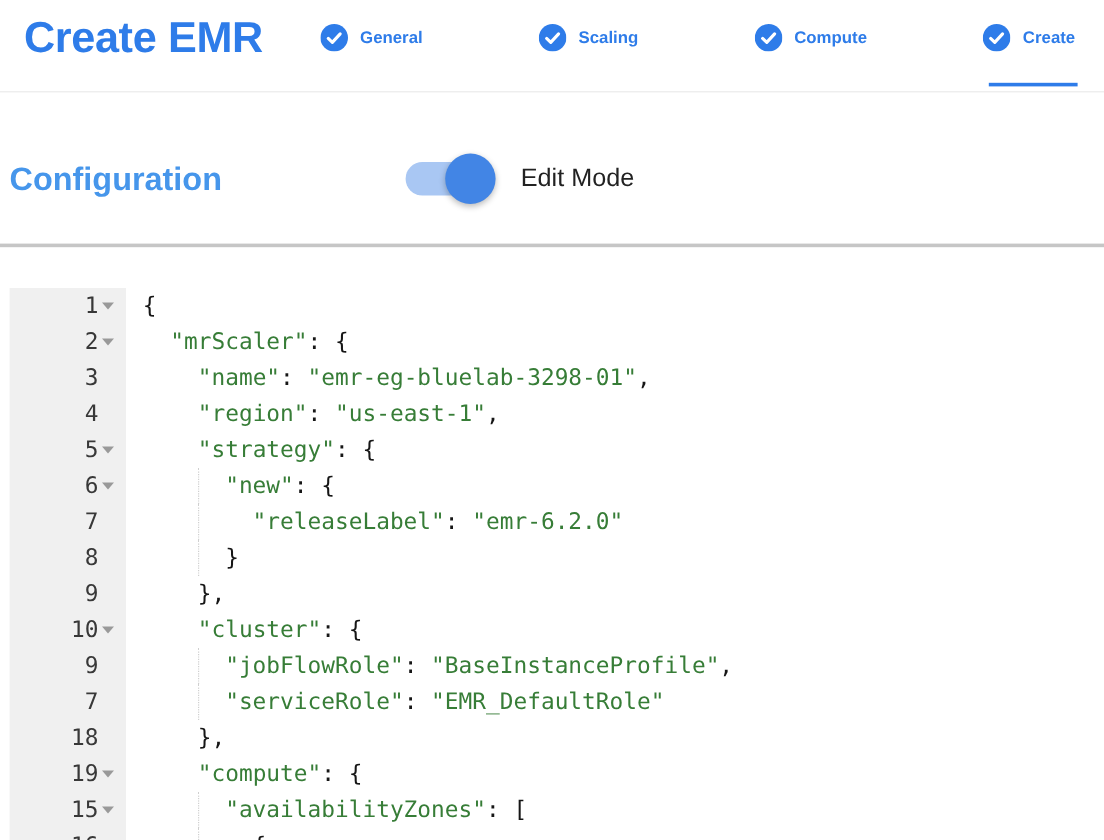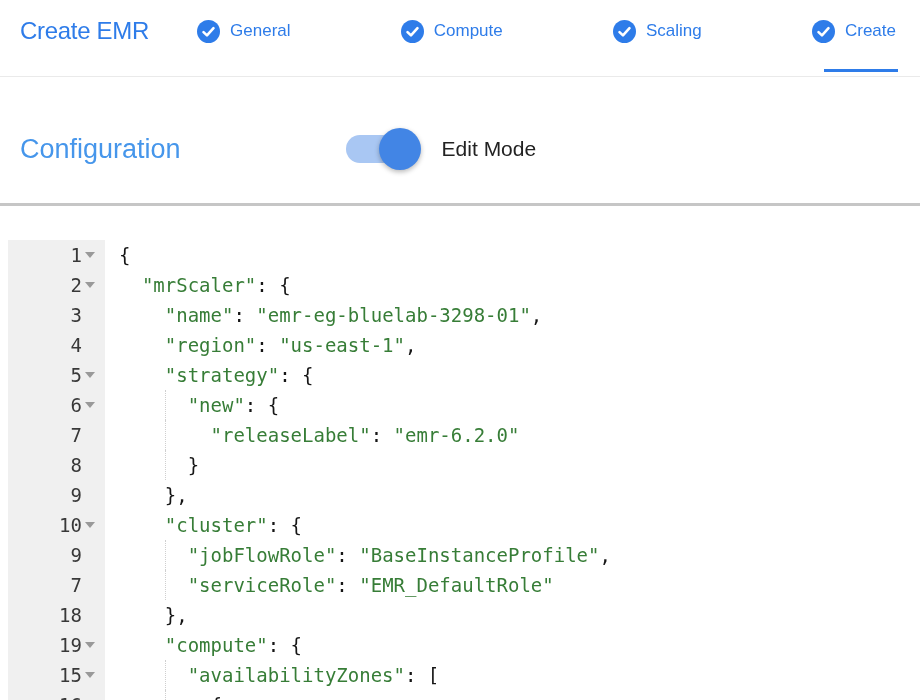--- a/index.html
+++ b/index.html
@@ -15,25 +15,25 @@
   .page{
     width:920px;height:700px;overflow:hidden;background:#fff;
     font-family:"Liberation Sans",sans-serif;position:relative;
   }
 
   
   .header{
     height:77px;display:flex;align-items:center;
     padding:0 24px 14px 20px;border-bottom:1px solid #eaeaea;
   }
-  .title{font-size:24px;font-weight:400;color:var(--blue);letter-spacing:-.3px;white-space:nowrap}
+  .title{font-size:36px;font-weight:700;color:var(--blue);letter-spacing:-.3px;white-space:nowrap}
   .steps{flex:1;display:flex;justify-content:space-between;align-items:center;margin-left:48px;height:100%}
   .step{display:flex;align-items:center;gap:10px;height:100%;position:relative;cursor:pointer}
   .check{width:23px;height:23px;display:block;flex:none}
-  .step-label{font-size:17px;font-weight:400;color:var(--blue);white-space:nowrap}
+  .step-label{font-size:14px;font-weight:700;color:var(--blue);white-space:nowrap}
   .underline{position:absolute;right:-2px;bottom:-10px;width:74px;height:3px;background:var(--blue)}
 
   
   .config-row{display:flex;align-items:center;padding-left:8px;margin-top:50px;height:44px}
   .config-title{font-size:27px;font-weight:400;color:var(--light-blue)}
   .switch{
     position:relative;width:72px;height:28px;margin-left:153px;
     border:none;background:transparent;padding:0;cursor:pointer;flex:none;
   }
   .switch .track{position:absolute;left:0;top:0;right:0;bottom:0;background:var(--track);border-radius:14px}
@@ -72,42 +72,42 @@
               <circle cx="12" cy="12" r="12" fill="#2E7CE9"></circle>
               <path d="M6.8 12.6 L10.4 16 L17.2 8.6" fill="none" stroke="#fff" stroke-width="2.7" stroke-linecap="round" stroke-linejoin="round"></path>
             </svg></span>
           <span class="step-label">General</span>
         </div>
         <div class="step">
           <span class="check"><svg viewBox="0 0 24 24" width="23" height="23">
               <circle cx="12" cy="12" r="12" fill="#2E7CE9"></circle>
               <path d="M6.8 12.6 L10.4 16 L17.2 8.6" fill="none" stroke="#fff" stroke-width="2.7" stroke-linecap="round" stroke-linejoin="round"></path>
             </svg></span>
+          <span class="step-label">Scaling</span>
+        </div>
+        <div class="step">
+          <span class="check"><svg viewBox="0 0 24 24" width="23" height="23">
+              <circle cx="12" cy="12" r="12" fill="#2E7CE9"></circle>
+              <path d="M6.8 12.6 L10.4 16 L17.2 8.6" fill="none" stroke="#fff" stroke-width="2.7" stroke-linecap="round" stroke-linejoin="round"></path>
+            </svg></span>
           <span class="step-label">Compute</span>
-        </div>
-        <div class="step">
-          <span class="check"><svg viewBox="0 0 24 24" width="23" height="23">
-              <circle cx="12" cy="12" r="12" fill="#2E7CE9"></circle>
-              <path d="M6.8 12.6 L10.4 16 L17.2 8.6" fill="none" stroke="#fff" stroke-width="2.7" stroke-linecap="round" stroke-linejoin="round"></path>
-            </svg></span>
-          <span class="step-label">Scaling</span>
         </div>
         <div class="step active">
           <span class="check"><svg viewBox="0 0 24 24" width="23" height="23">
               <circle cx="12" cy="12" r="12" fill="#2E7CE9"></circle>
               <path d="M6.8 12.6 L10.4 16 L17.2 8.6" fill="none" stroke="#fff" stroke-width="2.7" stroke-linecap="round" stroke-linejoin="round"></path>
             </svg></span>
           <span class="step-label">Create</span>
           <span class="underline"></span>
         </div>
       </nav>
   </header>
 
   <section class="config-row">
-    <h2 class="config-title" style="margin:12px;font-weight:400">Configuration</h2>
+    <h2 class="config-title" style="margin:0;font-weight:700">Configuration</h2>
     <button class="switch" aria-checked="true" role="switch">
       <span class="track"></span>
       <span class="knob"></span>
     </button>
     <span class="edit-label">Edit Mode</span>
   </section>
 
   <div class="divider"></div>
 
   <div class="editor">

